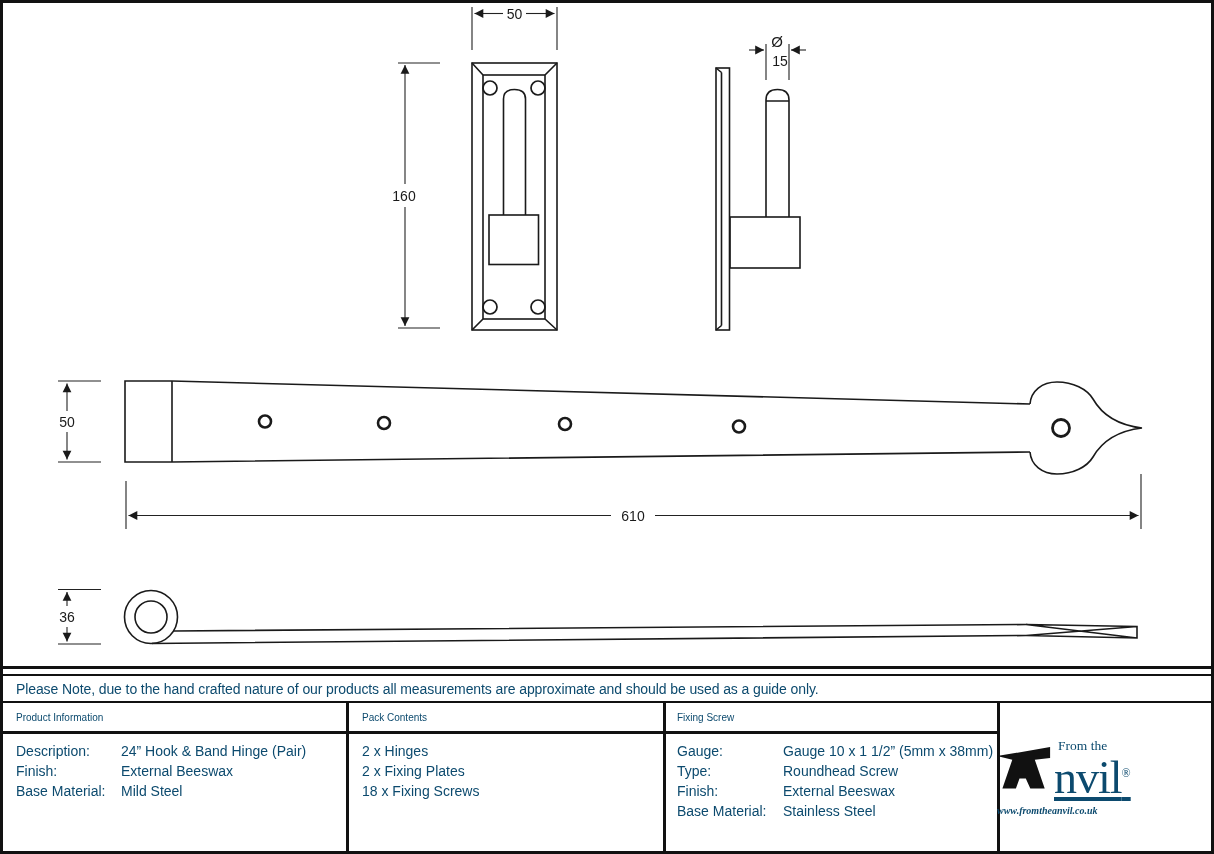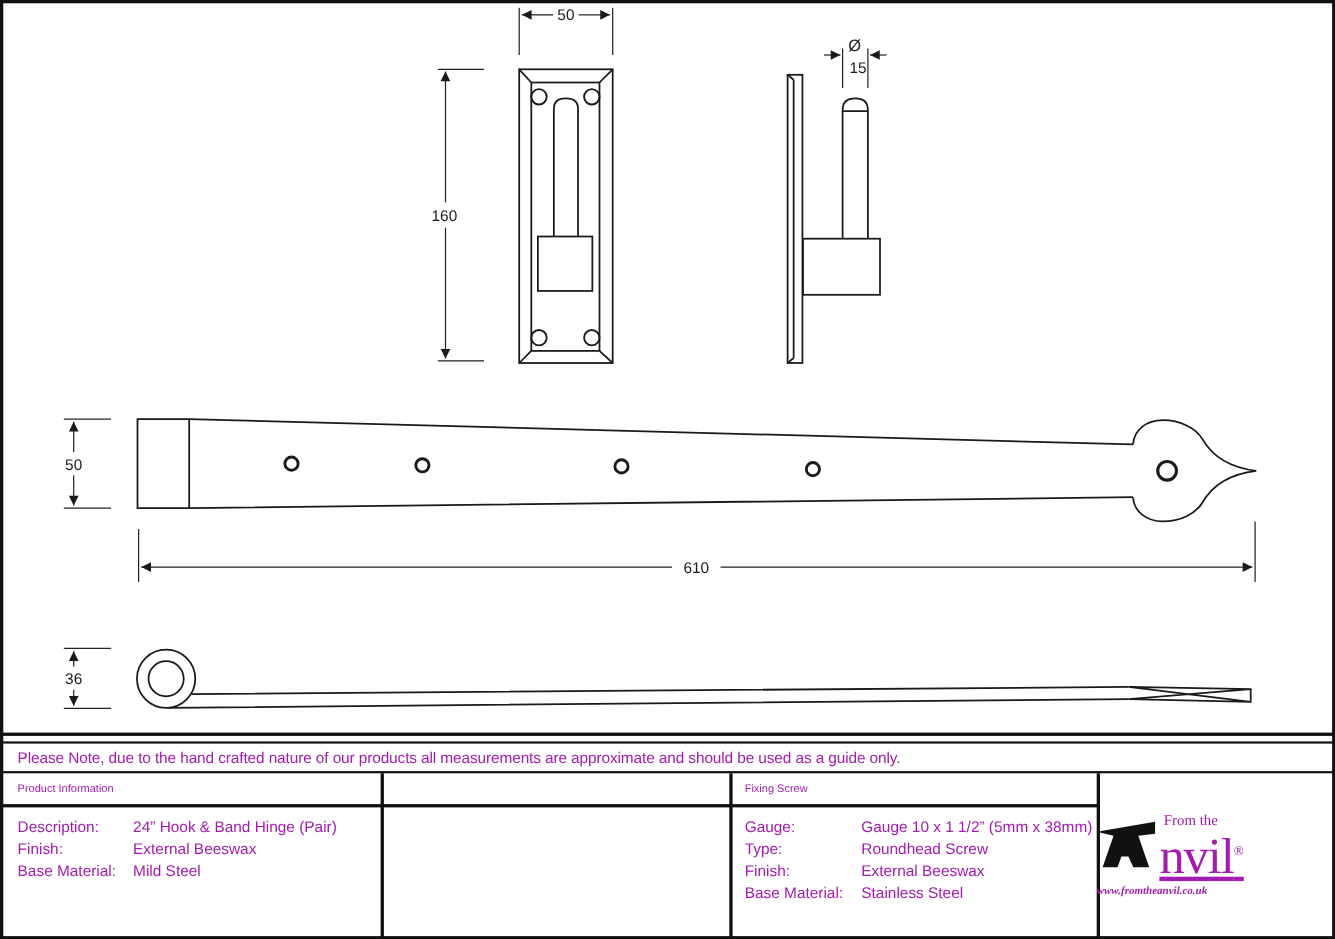--- a/index.html
+++ b/index.html
@@ -1,18 +1,18 @@
 <!DOCTYPE html>
 <html><head>
 <meta charset="utf-8">
 <style>
   html,body { margin:0; padding:0; background:#e8e8e8; }
   .page {
     position:relative; width:1214px; height:854px; background:#ffffff;
-    font-family:"Liberation Sans", sans-serif; color:#a21caf; overflow:hidden;
+    font-family:"Liberation Sans", sans-serif; color:#0c4a6e; overflow:hidden;
     margin:0 auto;
   }
   .page-border { position:absolute; inset:0; border:3px solid #111; pointer-events:none; }
   .rule { position:absolute; left:0; right:0; height:2.5px; background:#111; }
   svg.drawing { position:absolute; top:0; left:0; }
   svg .outline  { stroke:#1a1a1a; stroke-width:1.6; fill:none; }
   svg .holes    { stroke:#1a1a1a; stroke-width:2.6; fill:none; }
   svg .bighole  { stroke:#1a1a1a; stroke-width:2.8; fill:none; }
   svg .thinhole { stroke:#1a1a1a; stroke-width:1.7; fill:none; }
   svg .dimline  { stroke:#222; stroke-width:1.1; fill:none; }
@@ -174,20 +174,34 @@
         <span class="lbl">Finish:</span>
         <span class="val">External Beeswax</span>
       </div>
       <div class="trow">
         <span class="lbl">Base Material:</span>
         <span class="val">Mild Steel</span>
       </div>
     </div>
   </div>
 
+  <div class="col col-pc">
+    <div class="col-header">Pack Contents</div>
+    <div class="col-rows">
+      <div class="trow">
+        <span class="item">2 x Hinges</span>
+      </div>
+      <div class="trow">
+        <span class="item">2 x Fixing Plates</span>
+      </div>
+      <div class="trow">
+        <span class="item">18 x Fixing Screws</span>
+      </div>
+    </div>
+  </div>
 
   <div class="col col-fs">
     <div class="col-header">Fixing Screw</div>
     <div class="col-rows">
       <div class="trow">
         <span class="lbl">Gauge:</span>
         <span class="val">Gauge 10 x 1 1/2” (5mm x 38mm)</span>
       </div>
       <div class="trow">
         <span class="lbl">Type:</span>

